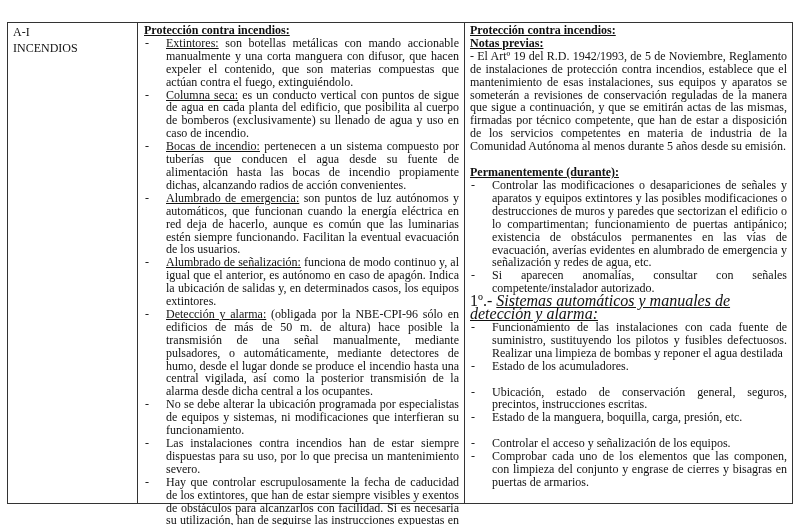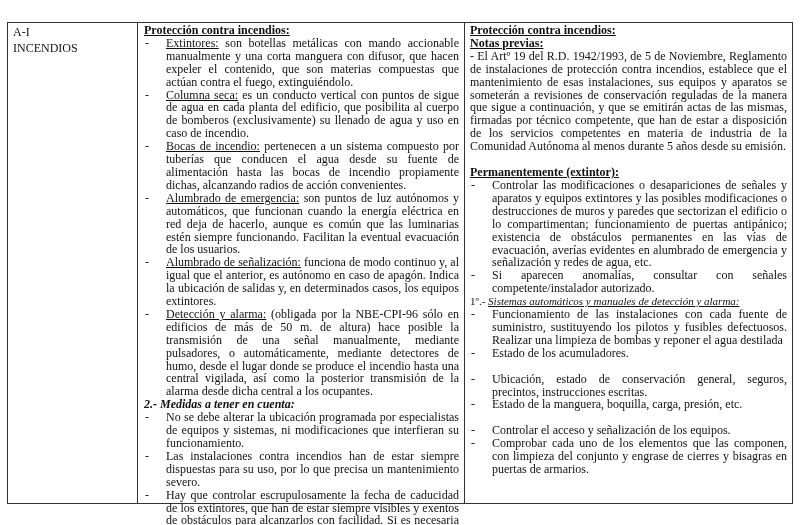--- a/index.html
+++ b/index.html
@@ -14,21 +14,21 @@
   .title { font-weight: normal; font-size: 12px; line-height: 15.5px; margin: 0; }
   .p { font-size: 12px; line-height: 12.9px; margin: 0; text-align: justify; }
   .h-u { font-weight: bold; text-decoration: underline; }
   .h-bi { font-weight: bold; font-style: italic; }
   .sub-i { font-style: italic; text-decoration: underline; }
   .u { text-decoration: underline; }
   .item { display: flex; font-size: 12px; line-height: 12.9px; }
   .dash { width: 22px; flex: 0 0 22px; padding-left: 1px; box-sizing: border-box; }
   .itxt { flex: 1; text-align: justify; }
   .gap { height: 13px; }
-  .numhead { font-size: 11px; line-height: 12.9px; }
+  .numhead { font-size: 16px; line-height: 12.9px; }
 </style>
 </head>
 <body>
 
 <div class="tbl">
 
   <div class="col c1">
     <p class="title">A-I</p>
     <p class="title">INCENDIOS</p>
   </div>
@@ -54,42 +54,41 @@
     </div>
     <div class="item">
       <span class="dash">-</span>
       <span class="itxt"><span class="u">Alumbrado de señalización:</span><span>  funciona de modo continuo y, al igual que el anterior, es autónomo en caso de apagón. Indica la ubicación de salidas y, en determinados casos, los equipos extintores.</span></span>
     </div>
     <div class="item">
       <span class="dash">-</span>
       <span class="itxt"><span class="u">Detección y alarma:</span><span> (obligada por la NBE-CPI-96 sólo en edificios de más de 50 m. de altura) hace posible la transmisión de una señal manualmente, mediante pulsadores, o automáticamente, mediante detectores de humo, desde el lugar donde se produce el incendio hasta una central vigilada, así como la posterior transmisión de la alarma desde dicha central a los ocupantes.</span></span>
     </div>
 
-    <p class="p h-bi">2.- Medidas a tener en cuenta:</p>
     <div class="item">
       <span class="dash">-</span>
       <span class="itxt">No se debe alterar la ubicación programada por especialistas de equipos y sistemas, ni modificaciones que interfieran su funcionamiento.</span>
     </div>
     <div class="item">
       <span class="dash">-</span>
       <span class="itxt">Las instalaciones contra incendios han de estar siempre dispuestas para su uso, por lo que precisa un mantenimiento severo.</span>
     </div>
     <div class="item">
       <span class="dash">-</span>
       <span class="itxt">Hay que controlar escrupulosamente la fecha de caducidad de los extintores, que han de estar siempre visibles y exentos de obstáculos para alcanzarlos con facilidad. Si es necesaria su utilización, han de seguirse las instrucciones expuestas en el propio extintor.</span>
     </div>
   </div>
 
   <div class="col c3">
     <p class="p h-u">Protección contra incendios:</p>
     <p class="p h-u">Notas previas:</p>
     <p class="p">- El Artº 19 del R.D. 1942/1993, de 5 de Noviembre, Reglamento de instalaciones de protección contra incendios, establece que el mantenimiento de esas instalaciones, sus equipos y aparatos se someterán a revisiones de conservación reguladas de la manera que sigue a continuación, y que se emitirán actas de las mismas, firmadas por técnico competente, que han de estar a disposición de los servicios competentes en materia de industria de la Comunidad Autónoma al menos durante 5 años desde su emisión.</p>
     <div class="gap"></div>
 
-    <p class="p h-u">Permanentemente  (extintor):</p>
+    <p class="p h-u">Permanentemente  (durante):</p>
     <div class="item">
       <span class="dash">-</span>
       <span class="itxt">Controlar las modificaciones o desapariciones de señales y aparatos y equipos extintores y las posibles modificaciones o destrucciones de muros y paredes que sectorizan el edificio o lo compartimentan; funcionamiento de puertas antipánico; existencia de obstáculos permanentes en las vías de evacuación, averías evidentes en alumbrado de emergencia y señalización y redes de agua, etc.</span>
     </div>
     <div class="item">
       <span class="dash">-</span>
       <span class="itxt">Si aparecen anomalías, consultar con señales competente/instalador autorizado.</span>
     </div>
 
 

